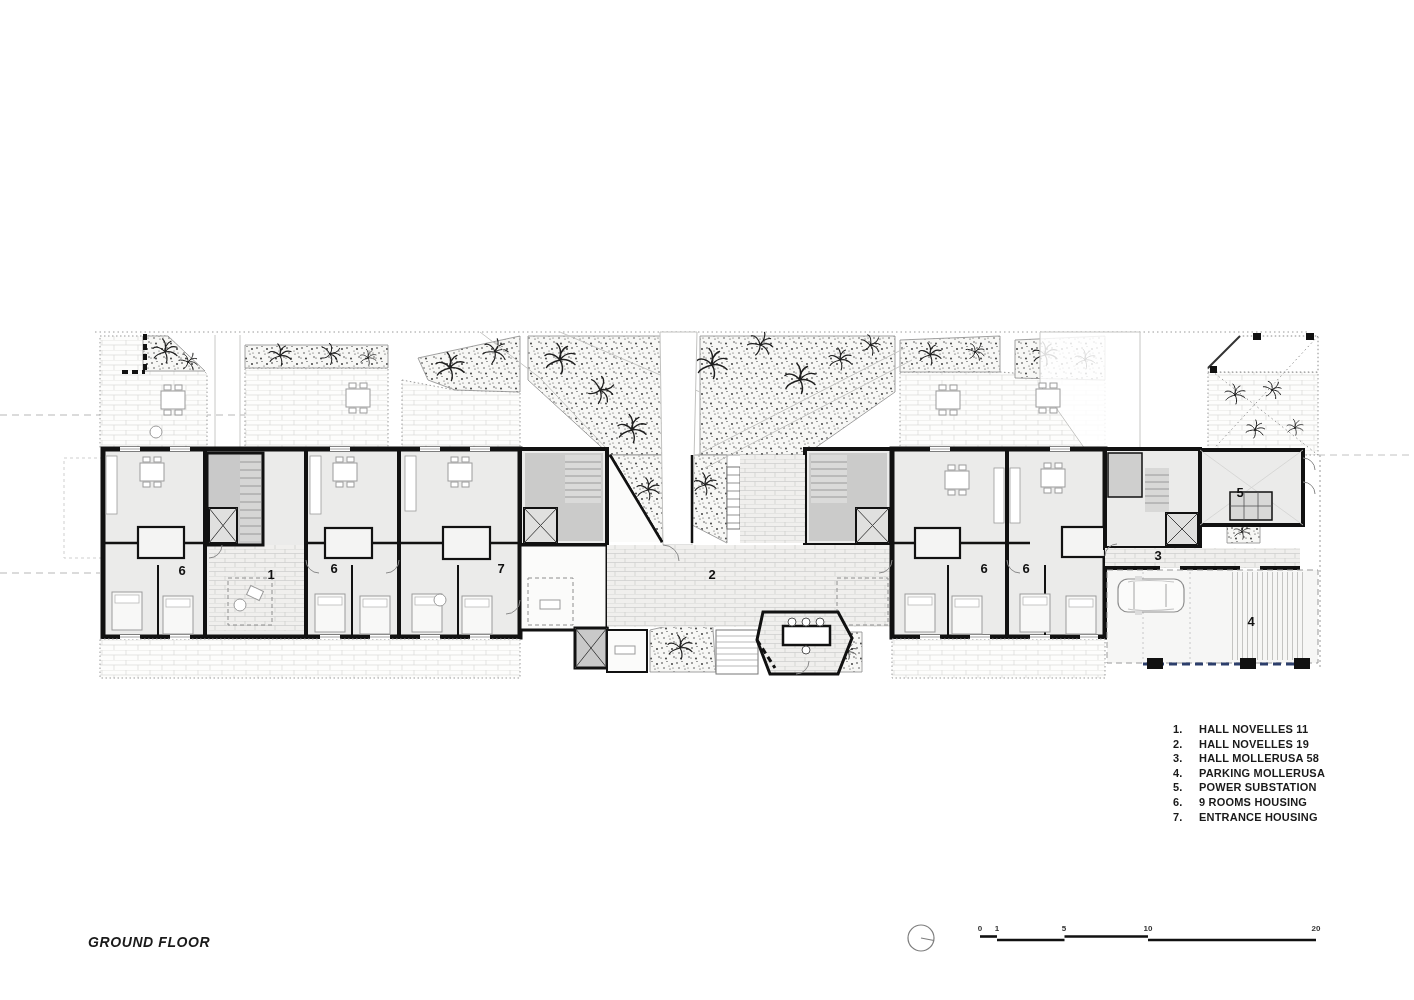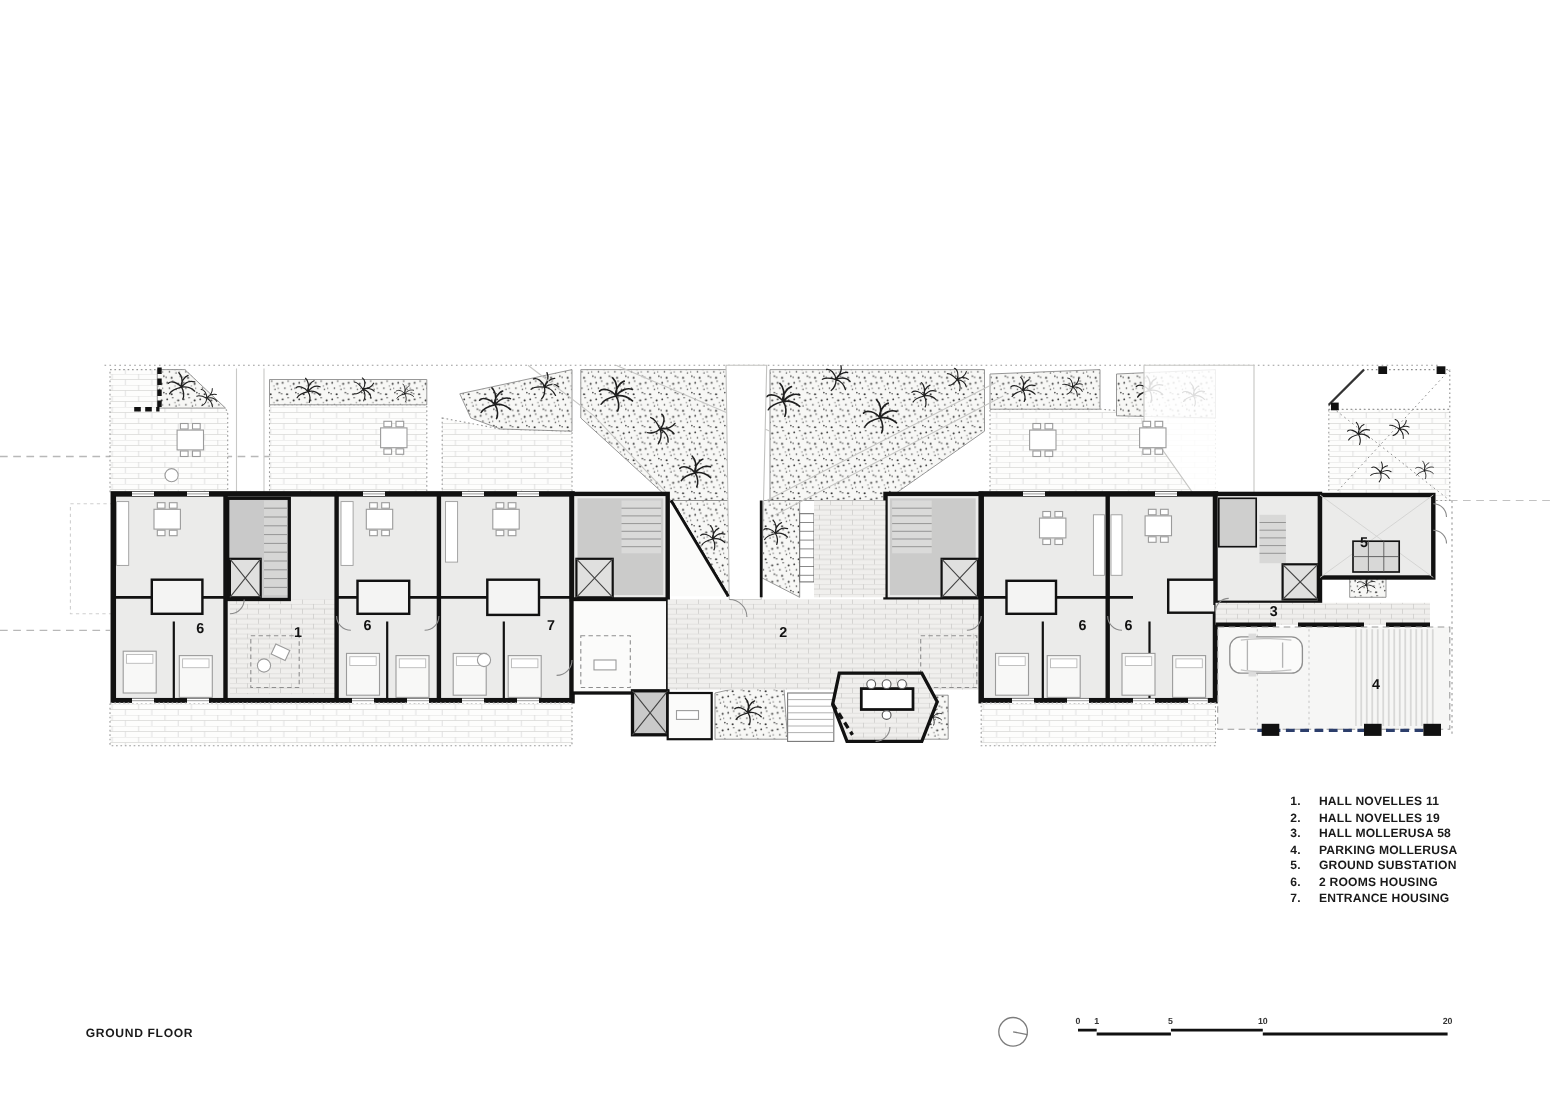--- a/index.html
+++ b/index.html
@@ -3,22 +3,22 @@
 <meta charset="utf-8">
 <style>
   html,body{margin:0;padding:0;background:#ffffff;}
   #page{position:relative;width:1414px;height:1000px;background:#ffffff;overflow:hidden;
         font-family:"Liberation Sans","DejaVu Sans",sans-serif;color:#111;}
   #plan-svg{position:absolute;left:0;top:0;}
   #legend{position:absolute;left:1173px;top:722px;font-size:11px;font-weight:bold;
           letter-spacing:.2px;line-height:14.6px;color:#1a1a1a;}
   .legend-row{display:flex;}
   .legend-num{width:26px;flex:0 0 26px;}
-  #floor-title{position:absolute;left:78px;top:934px;font-size:11px;font-weight:bold;
-               letter-spacing:.6px;color:#1a1a1a;}
+  #floor-title{position:absolute;left:88px;top:934px;font-size:14px;font-weight:bold;
+               letter-spacing:.6px;color:#1a1a1a;font-style:italic;}
   #north{position:absolute;left:905px;top:922px;}
   #scalebar{position:absolute;left:966px;top:920px;}
 </style>
 </head>
 <body>
 
 <div id="page">
 
 <svg id="plan-svg" width="1414" height="1000" viewBox="0 0 1414 1000">
   <defs>
@@ -336,25 +336,25 @@
   <div class="legend-row">
     <span class="legend-num">3.</span>
     <span>HALL MOLLERUSA 58</span>
   </div>
   <div class="legend-row">
     <span class="legend-num">4.</span>
     <span>PARKING MOLLERUSA</span>
   </div>
   <div class="legend-row">
     <span class="legend-num">5.</span>
-    <span>GROUND SUBSTATION</span>
+    <span>POWER SUBSTATION</span>
   </div>
   <div class="legend-row">
     <span class="legend-num">6.</span>
-    <span>2 ROOMS HOUSING</span>
+    <span>9 ROOMS HOUSING</span>
   </div>
   <div class="legend-row">
     <span class="legend-num">7.</span>
     <span>ENTRANCE HOUSING</span>
   </div>
 </div>
 
 <div id="floor-title">GROUND FLOOR</div>
 
 <svg id="north" width="34" height="34" viewBox="0 0 34 34">

